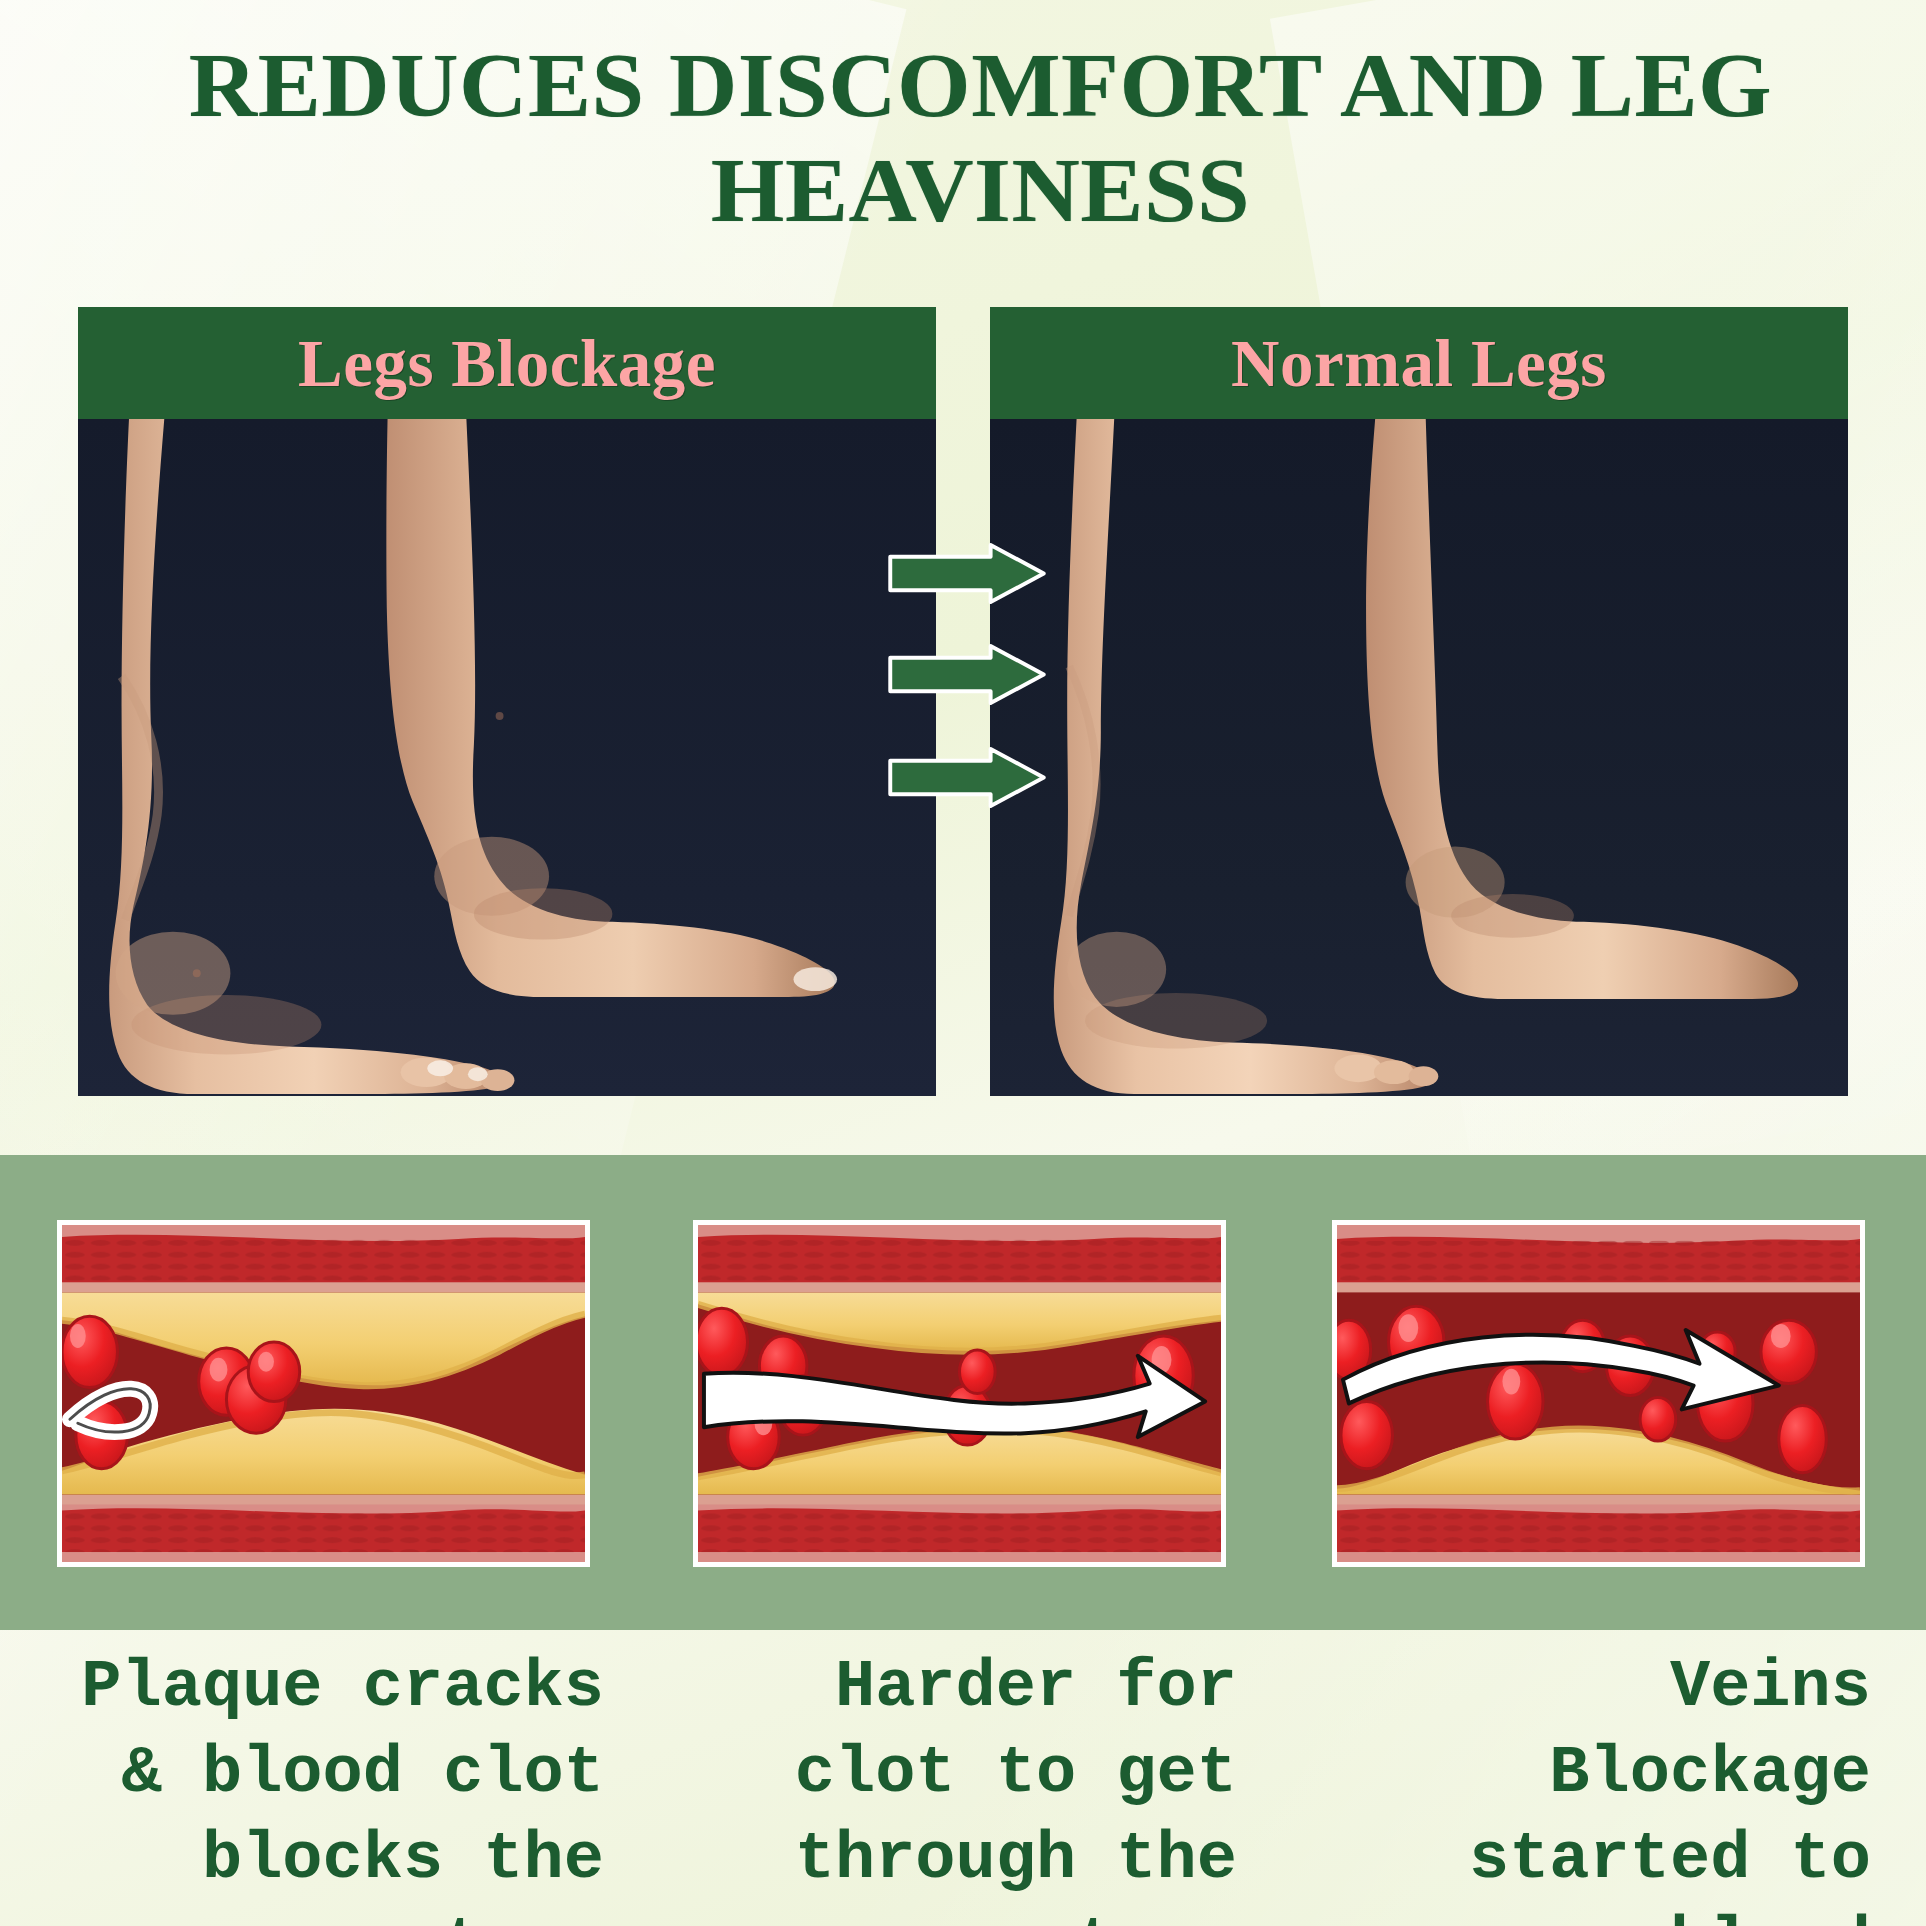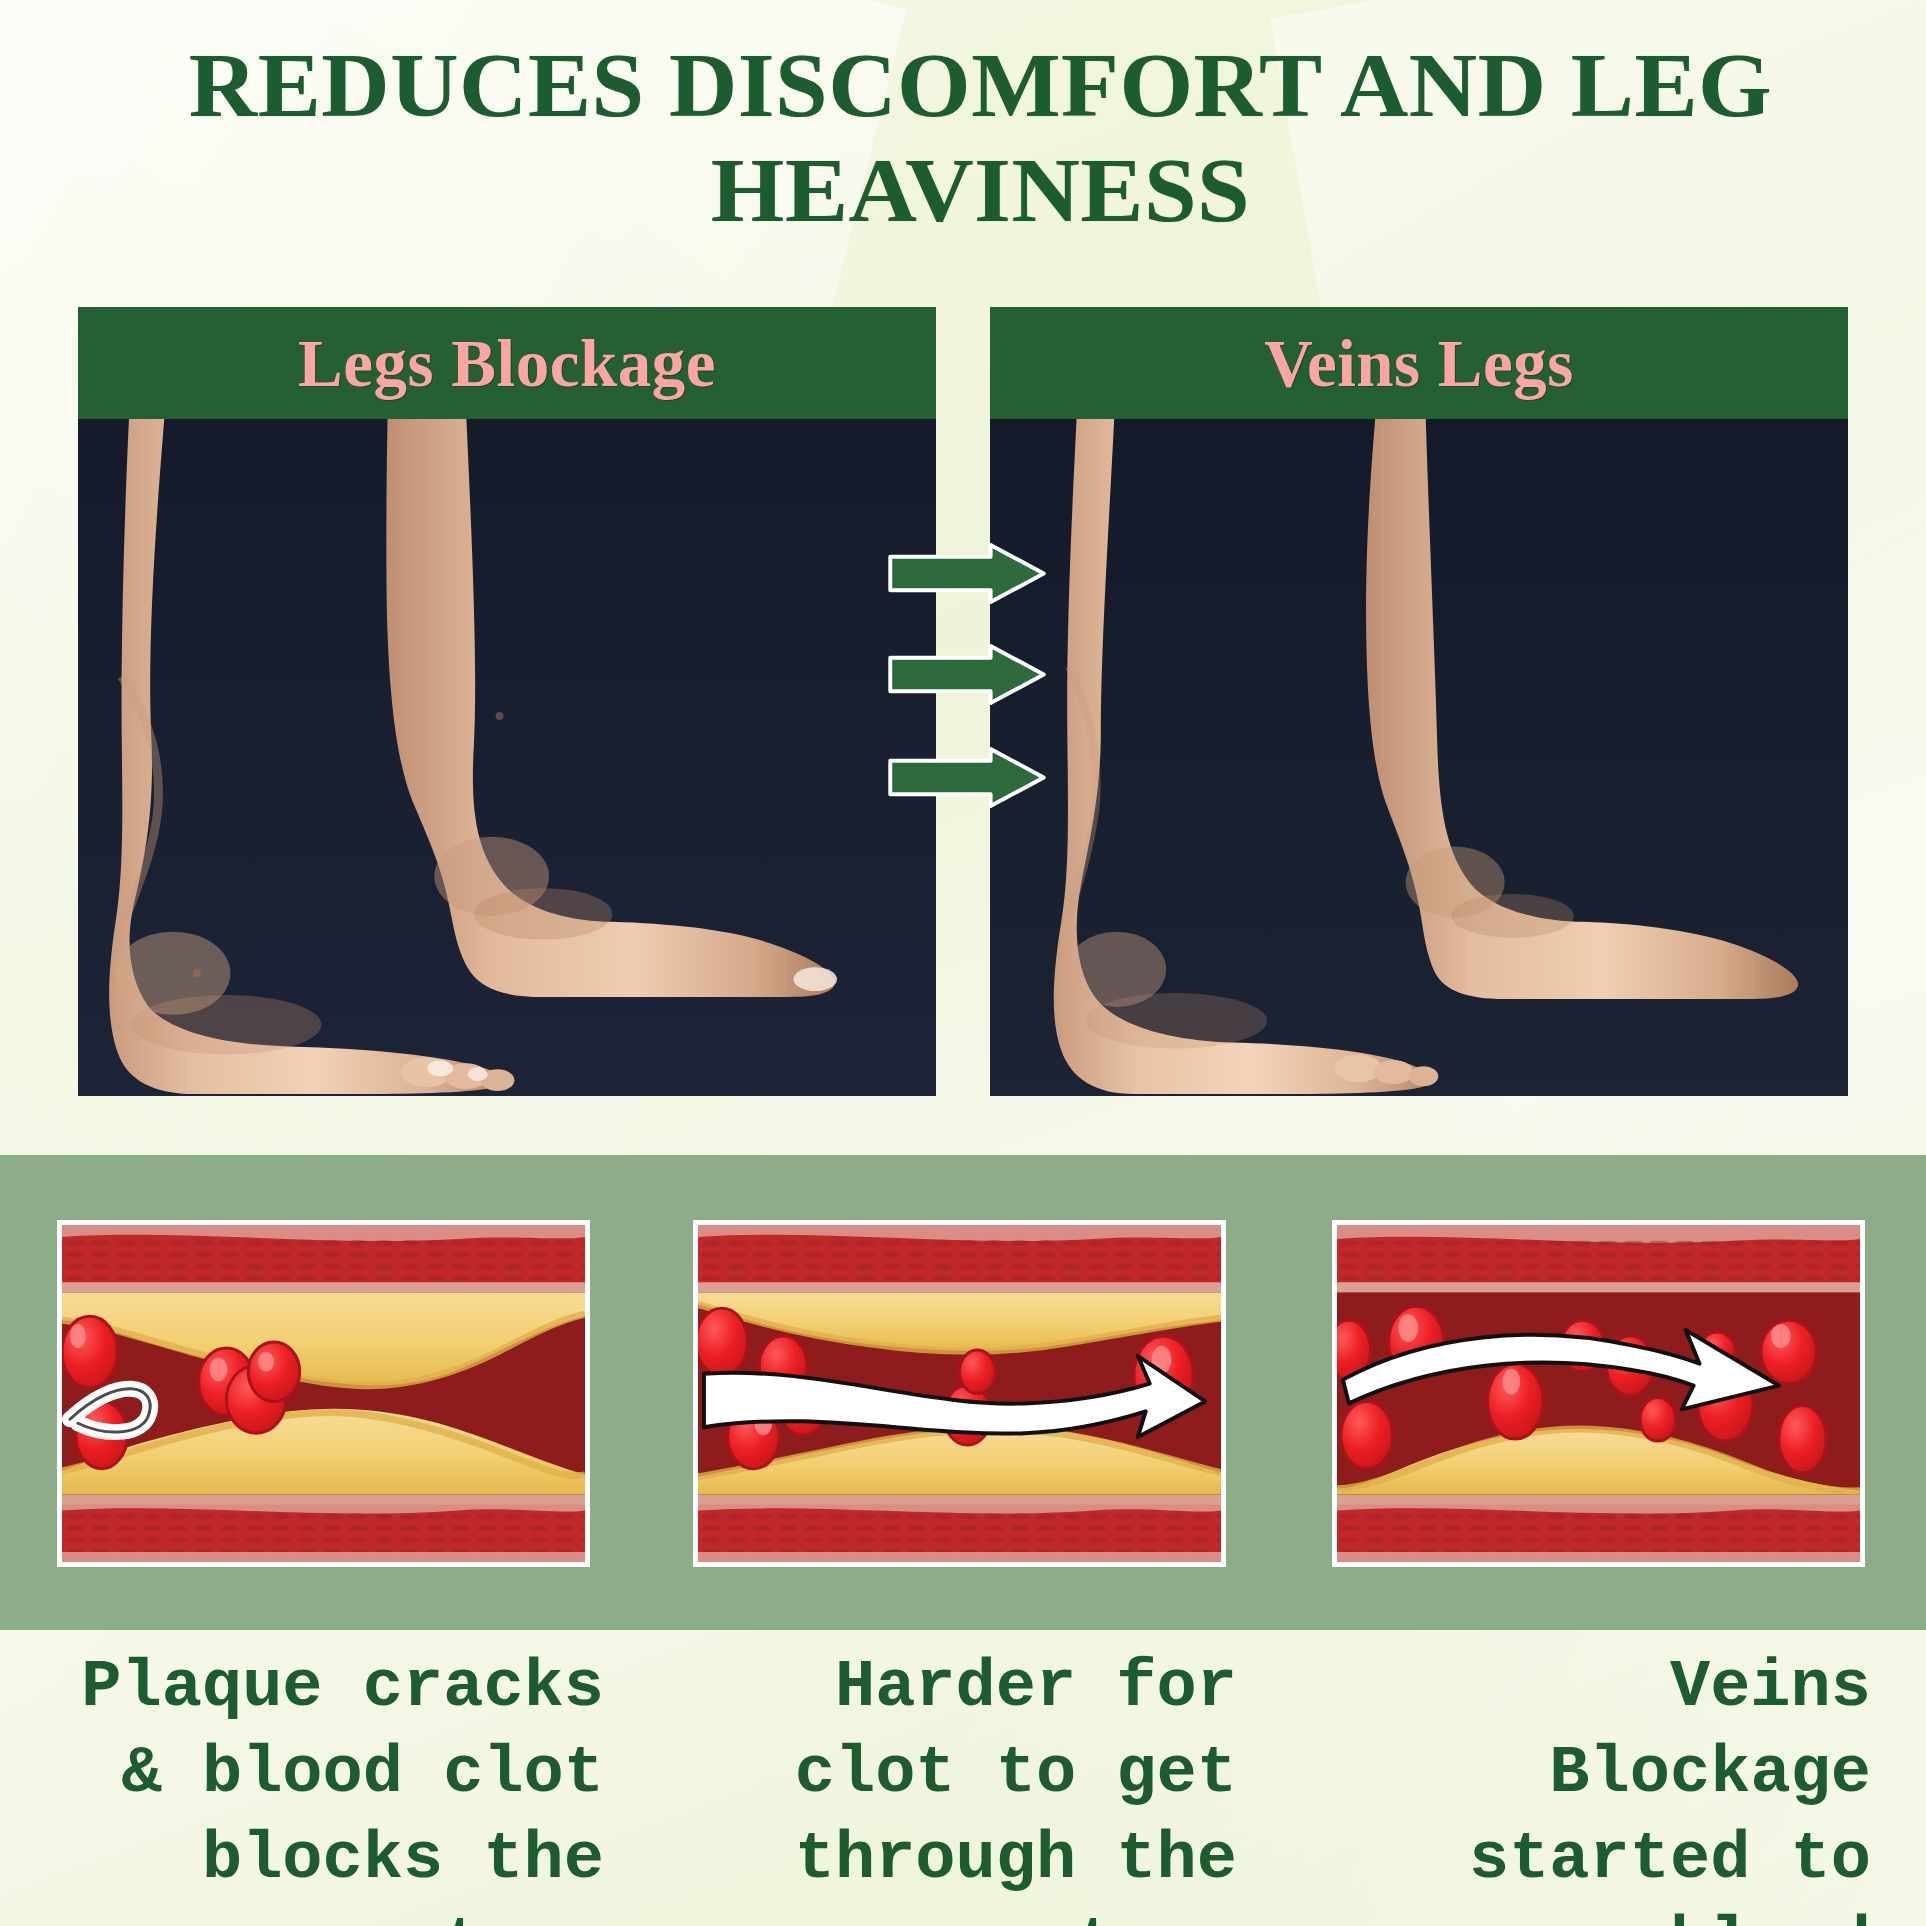--- a/index.html
+++ b/index.html
@@ -151,21 +151,21 @@
           <ellipse cx="366" cy="656" rx="13" ry="8" fill="#f7ece2" opacity="0.9"></ellipse>
           <ellipse cx="404" cy="662" rx="10" ry="7" fill="#f7ece2" opacity="0.85"></ellipse>
 
           <circle cx="120" cy="560" r="4" fill="#a5715a" opacity="0.55"></circle>
           <circle cx="426" cy="300" r="4" fill="#a5715a" opacity="0.5"></circle>
         </svg>
       </div>
     </div>
 
     <div class="photo-col right">
-      <div class="banner">Veins Legs</div>
+      <div class="banner">Normal Legs</div>
       <div class="photo">
         <div class="floor"></div>
         <svg width="858" height="677" viewBox="0 0 867 684" preserveAspectRatio="none" style="position:absolute;left:0;top:0;">
           <defs>
             <linearGradient id="skR1" x1="0" y1="0" x2="1" y2="0">
               <stop offset="0%" stop-color="#c99b7e"></stop>
                 <stop offset="22%" stop-color="#e9c3a5"></stop>
               <stop offset="52%" stop-color="#f3d4b9"></stop>
                 <stop offset="80%" stop-color="#deb597"></stop>
               <stop offset="100%" stop-color="#b9876a"></stop>

